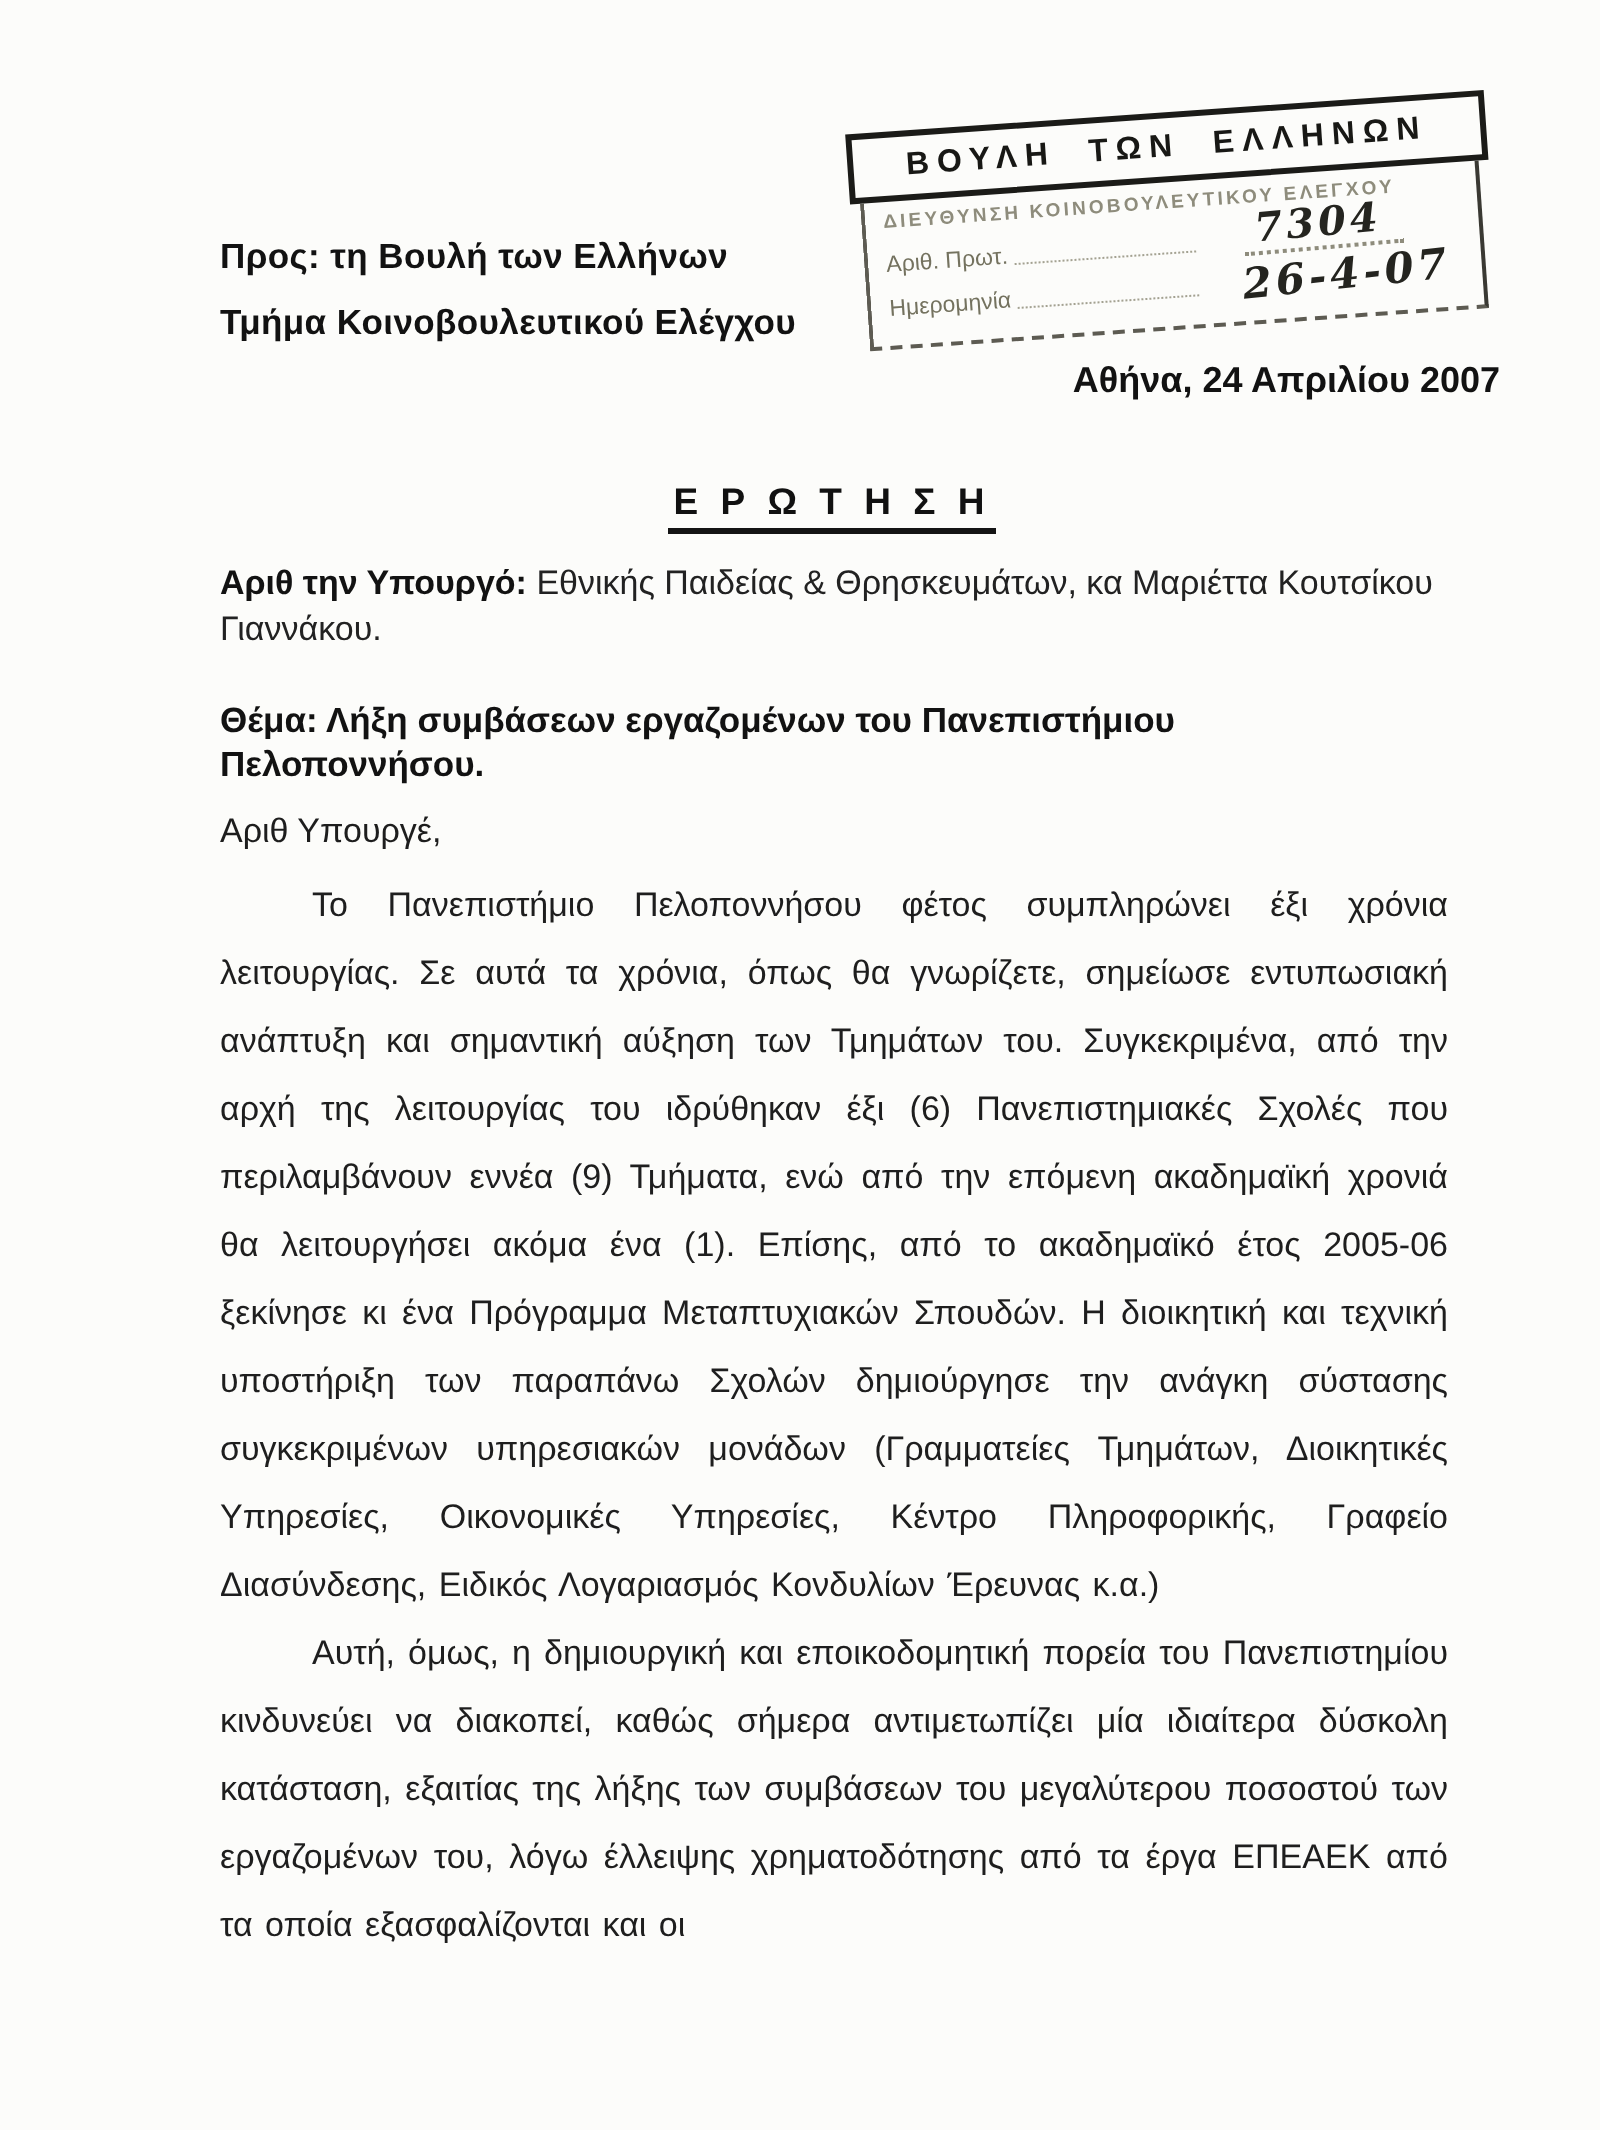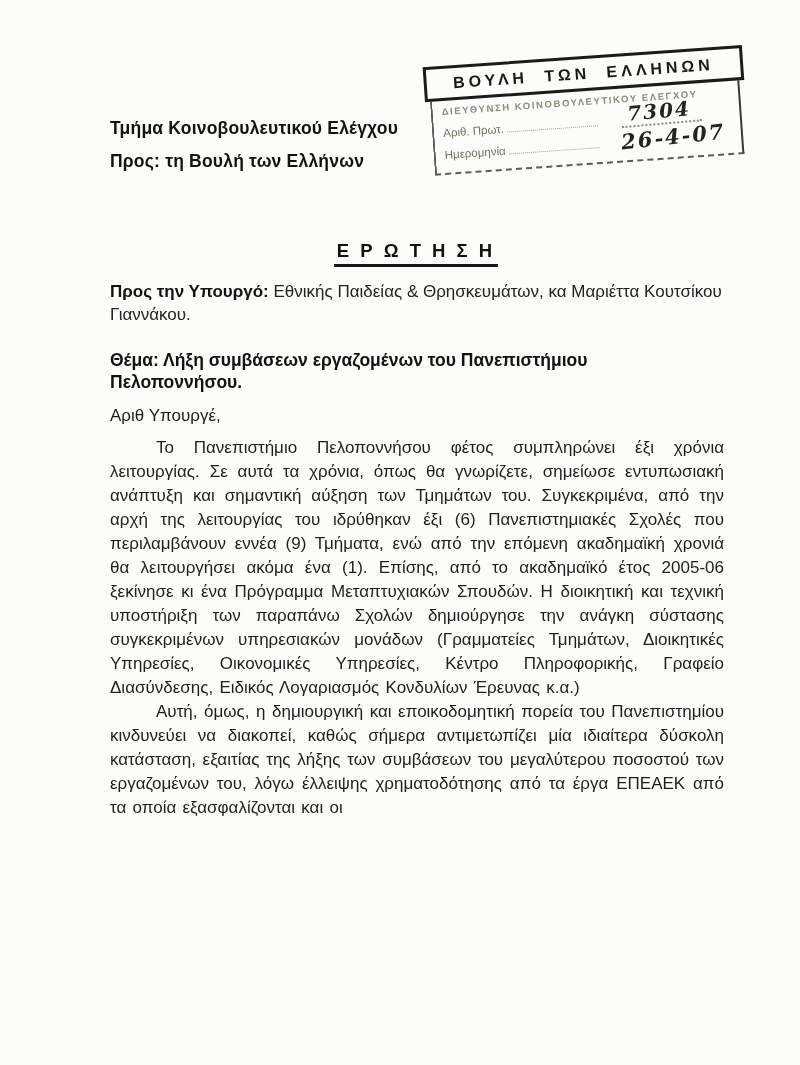--- a/index.html
+++ b/index.html
@@ -161,61 +161,62 @@
     font-size: 17px;
     color: #1d1d1d;
   }
 
   .body-text {
     position: absolute;
     top: 436px;
     left: 110px;
     width: 614px;
     font-size: 17px;
-    line-height: 24px;
+    line-height: 34px;
     text-align: justify;
     color: #1e1e1e;
     word-spacing: 1.5px;
   }
   .body-text p { margin: 0; text-indent: 46px; }
 </style>
 </head>
 <body>
 
 <div class="page">
 
   <div class="to-block">
+    <div>Προς: τη Βουλή των Ελλήνων</div>
     <div>Τμήμα Κοινοβουλευτικού Ελέγχου</div>
-    <div>Προς: τη Βουλή των Ελλήνων</div>
   </div>
 
   <div class="stamp">
     <div class="stamp-top">ΒΟΥΛΗ ΤΩΝ ΕΛΛΗΝΩΝ</div>
     <div class="stamp-bottom">
       <div class="stamp-dept">ΔΙΕΥΘΥΝΣΗ ΚΟΙΝΟΒΟΥΛΕΥΤΙΚΟΥ ΕΛΕΓΧΟΥ</div>
       <div class="stamp-row">
         <span>Αριθ. Πρωτ.</span>
         <span class="fill"></span>
       </div>
       <div class="stamp-row">
         <span>Ημερομηνία</span>
         <span class="fill"></span>
       </div>
       <div class="hw hw-protocol">7304</div>
       <div class="hw hw-date">26-4-07</div>
     </div>
   </div>
 
+  <div class="place-date">Αθήνα, 24 Απριλίου 2007</div>
 
   <div class="title">
     <span>Ε Ρ Ω Τ Η Σ Η</span>
   </div>
 
   <div class="addressee">
-    <span class="lbl">Προς την Υπουργό:</span>
+    <span class="lbl">Αριθ την Υπουργό:</span>
     <span>Εθνικής Παιδείας &amp; Θρησκευμάτων, κα Μαριέττα Κουτσίκου Γιαννάκου.</span>
   </div>
 
   <div class="subject">Θέμα: Λήξη συμβάσεων εργαζομένων του Πανεπιστήμιου Πελοποννήσου.</div>
 
   <div class="salutation">Αριθ Υπουργέ,</div>
 
   <div class="body-text">
     <p>Το Πανεπιστήμιο Πελοποννήσου φέτος συμπληρώνει έξι χρόνια λειτουργίας. Σε αυτά τα χρόνια, όπως θα γνωρίζετε, σημείωσε εντυπωσιακή ανάπτυξη και σημαντική αύξηση των Τμημάτων του. Συγκεκριμένα, από την αρχή της λειτουργίας του ιδρύθηκαν έξι (6) Πανεπιστημιακές Σχολές που περιλαμβάνουν εννέα (9) Τμήματα, ενώ από την επόμενη ακαδημαϊκή χρονιά θα λειτουργήσει ακόμα ένα (1). Επίσης, από το ακαδημαϊκό έτος 2005-06 ξεκίνησε κι ένα Πρόγραμμα Μεταπτυχιακών Σπουδών. Η διοικητική και τεχνική υποστήριξη των παραπάνω Σχολών δημιούργησε την ανάγκη σύστασης συγκεκριμένων υπηρεσιακών μονάδων (Γραμματείες Τμημάτων, Διοικητικές Υπηρεσίες, Οικονομικές Υπηρεσίες, Κέντρο Πληροφορικής, Γραφείο Διασύνδεσης, Ειδικός Λογαριασμός Κονδυλίων Έρευνας κ.α.)</p>
     <p>Αυτή, όμως, η δημιουργική και εποικοδομητική πορεία του Πανεπιστημίου κινδυνεύει να διακοπεί, καθώς σήμερα αντιμετωπίζει μία ιδιαίτερα δύσκολη κατάσταση, εξαιτίας της λήξης των συμβάσεων του μεγαλύτερου ποσοστού των εργαζομένων του, λόγω έλλειψης χρηματοδότησης από τα έργα ΕΠΕΑΕΚ από τα οποία εξασφαλίζονται και οι</p>

